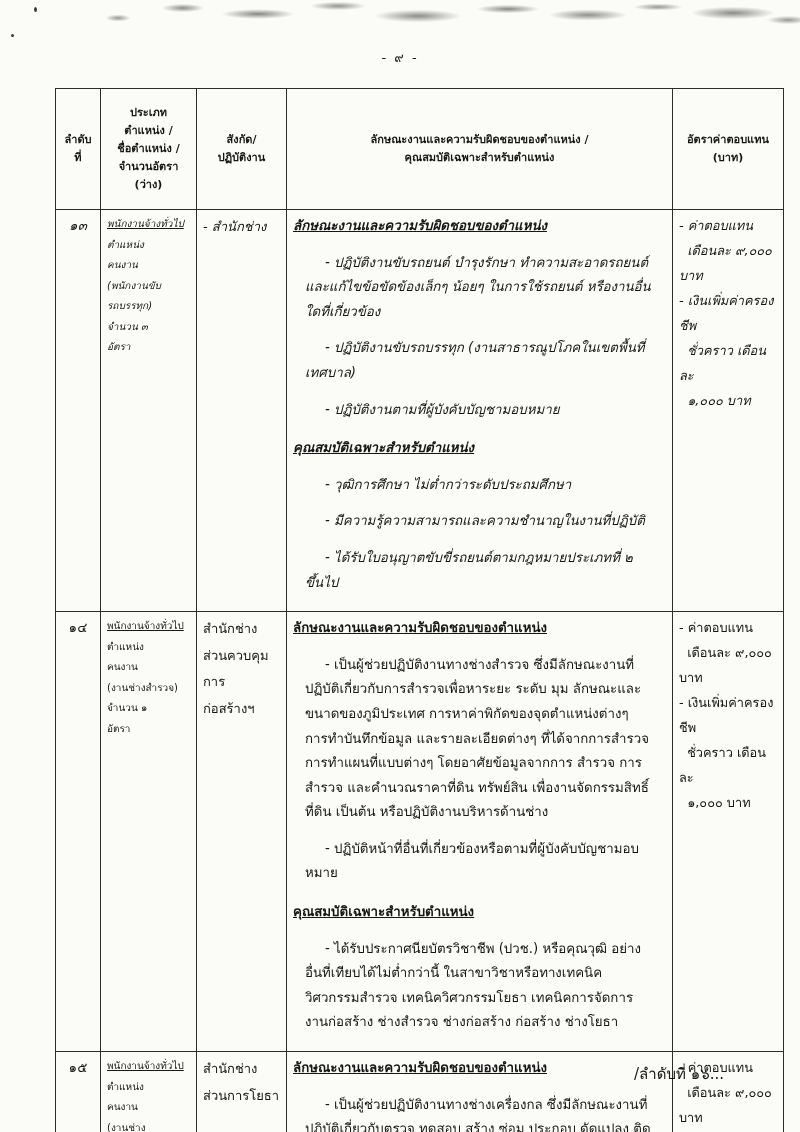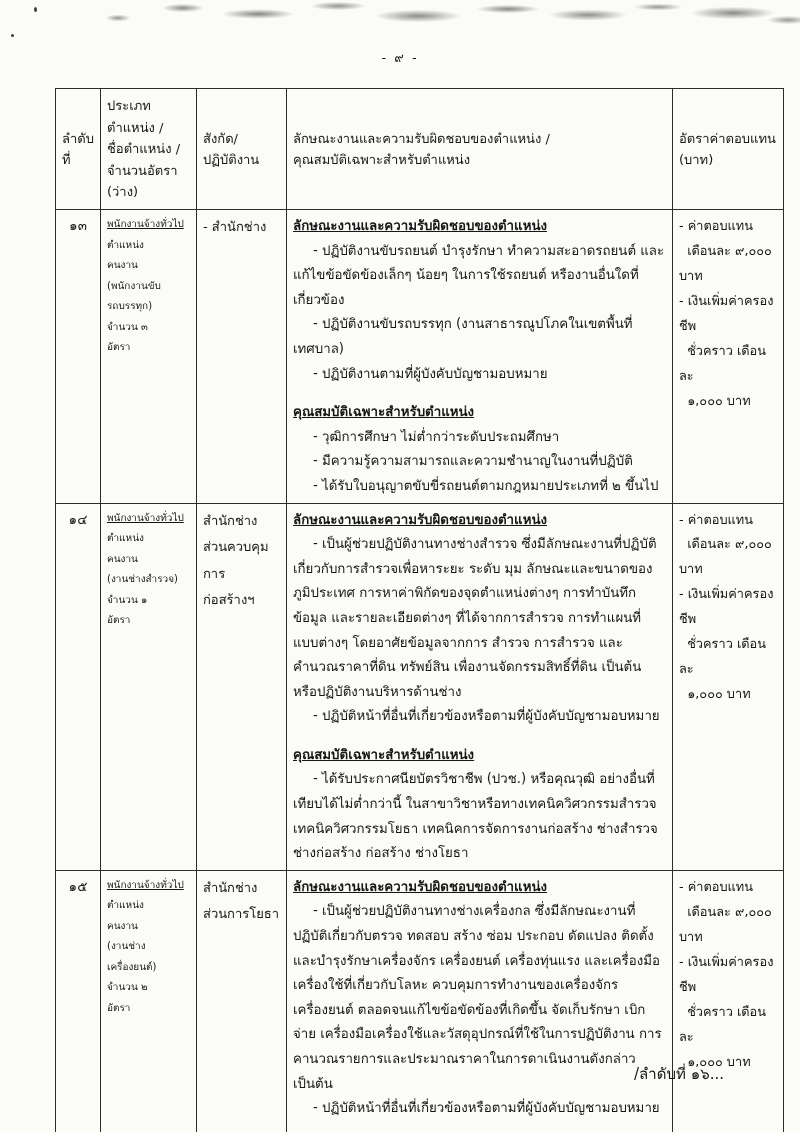--- a/index.html
+++ b/index.html
@@ -40,32 +40,32 @@
     border-collapse:collapse;table-layout:fixed;
     width:728px;
   }
   .tbl th,.tbl td{
     border:1.6px solid #2c2c2c;
     vertical-align:top;
     padding:4px 6px;
   }
   .tbl thead th{
     height:112px;
-    vertical-align:middle;text-align:left;
-    font-weight:normal;font-size:13px;line-height:1.65;
+    vertical-align:middle;text-align:center;
+    font-weight:bold;font-size:11px;line-height:1.65;
     white-space:pre-line;
   }
-  tr.r1{height:205px;} tr.r2{height:298px;} tr.r3{height:344px;}
+  tr.r1{height:205px;font-style:italic;} tr.r2{height:298px;} tr.r3{height:344px;}
   .pre{white-space:pre-line;}
   .c-no{text-align:center;font-size:13.5px;padding-top:10px;}
   .c-pos{font-size:10px;line-height:2.05;padding:8px 3px 4px 8px;}
   .pos-title{text-decoration:underline;}
   .c-unit{font-size:13px;line-height:2.05;padding:8px 3px 4px 8px;margin-left:32px;}
   .c-desc{font-size:13.3px;line-height:1.85;padding:6px 10px 6px 10px;}
-  .c-desc p{margin:0;text-indent:20px;}
+  .c-desc p{margin:12px;text-indent:20px;}
   .sec-h{font-weight:bold;text-decoration:underline;}
   .quals-h{margin-top:14px;}
   .c-comp{font-size:12.8px;line-height:1.95;white-space:pre-wrap;padding:8px 2px 4px 7px;}
   .footer-note{
     position:absolute;top:1062px;right:76px;
     font-size:15px;
     margin-left:11px;
   }
 </style>
 </head>

